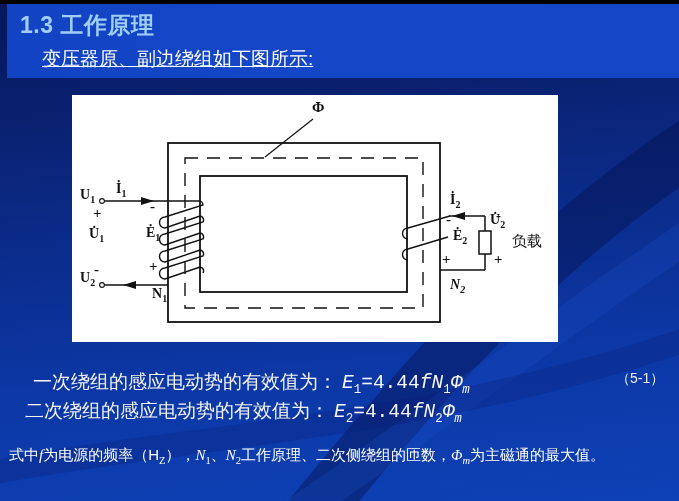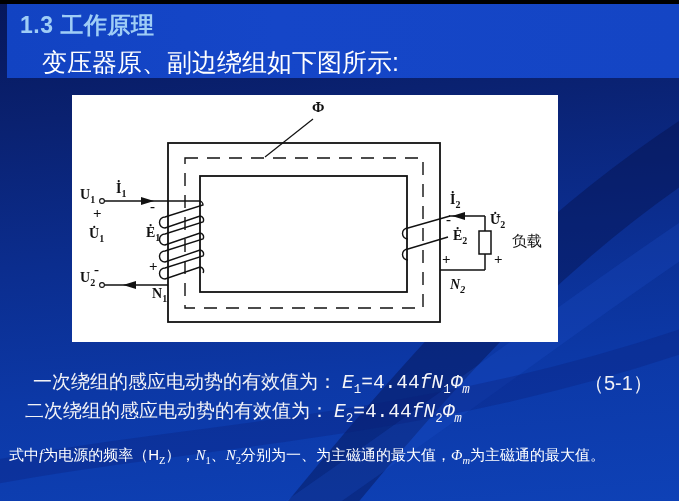--- a/index.html
+++ b/index.html
@@ -6,35 +6,35 @@
   .slide{
     position:relative;width:679px;height:501px;overflow:hidden;
     background:linear-gradient(175deg,#06175A 0%,#0A2170 22%,#0B2D8E 48%,#0C38A6 72%,#0E41B6 100%);
     font-family:"Liberation Sans",sans-serif;
   }
   .bg-swirls{position:absolute;left:0;top:0;width:679px;height:501px;}
   .topstrip{position:absolute;left:0;top:0;width:679px;height:4px;background:#000;}
   .titlebar{position:absolute;left:7px;top:4px;right:0;height:74px;
     background:linear-gradient(90deg,#1243C2,#1546C8 40%,#1445C4);}
   .title{position:absolute;left:20px;top:10px;font-size:23px;font-weight:bold;color:#9FCDF6;letter-spacing:.5px;}
-  .subtitle{position:absolute;left:42px;top:46px;font-size:25px;color:#FFFFFF;}
+  .subtitle{position:absolute;left:42px;top:46px;font-size:19px;color:#FFFFFF;text-decoration:underline;}
   .panel{position:absolute;left:72px;top:95px;width:486px;height:247px;background:#FFFFFF;}
   .panel svg{position:absolute;left:0;top:0;}
   .dlbl{position:absolute;font-family:"Liberation Serif",serif;font-weight:600;font-size:14px;color:#111;line-height:1;white-space:nowrap;}
   .dlbl sub{font-size:10px;line-height:1;}
   .sign{position:absolute;font-family:"Liberation Serif",serif;font-weight:700;font-size:15px;color:#111;line-height:1;}
   .cjk-lbl{position:absolute;font-family:"Liberation Sans",sans-serif;font-size:15px;color:#111;line-height:1;white-space:nowrap;}
   .flux{position:absolute;font-family:"Liberation Serif",serif;font-weight:700;font-size:15px;color:#111;line-height:1;}
   .equations{position:absolute;left:0;top:369px;width:679px;color:#F2F2F6;}
   .eqline{position:relative;height:29px;font-size:19px;white-space:nowrap;}
   .formula{font-family:Liberation Mono, monospace;font-size:19.5px;margin-left:5px;color:#F4F4F8;margin-top:24px;}
   .formula .v{font-style:italic;}
   .formula sub{font-size:12.5px;}
   .formula sub.it{font-style:italic;}
-  .eqtag{position:absolute;top:1px;font-size:20px;color:#EFEFF5;}
+  .eqtag{position:absolute;top:1px;font-size:14px;color:#EFEFF5;margin-left:32px;}
   .footnote{position:absolute;left:9px;top:444px;width:648px;color:#FFFFFF;font-size:15px;line-height:22px;}
   .fvar{font-family:"Liberation Serif",serif;font-style:italic;}
   .froman{font-family:"Liberation Serif",serif;}
   .footnote sub{font-size:10.5px;}
 </style>
 </head>
 <body>
 
 <div class="slide">
 
@@ -110,16 +110,16 @@
     <div class="eqline" style="padding-left:33px;">
       <span>一次绕组的感应电动势的有效值为：</span><span class="formula"><span class="v">E</span><sub>1</sub><span>=4.44</span><span class="v">f</span><span class="v">N</span><sub>1</sub><span class="v">Φ</span><sub class="it">m</sub></span>
       <span class="eqtag" style="left:584px;">（5-1）</span>
     </div>
     <div class="eqline" style="padding-left:25px;">
       <span>二次绕组的感应电动势的有效值为：</span><span class="formula"><span class="v">E</span><sub>2</sub><span>=4.44</span><span class="v">f</span><span class="v">N</span><sub>2</sub><span class="v">Φ</span><sub class="it">m</sub></span>
     </div>
   </div>
 
   <div class="footnote">
-    <span>式中</span><span class="fvar">f</span><span>为电源的频率（H</span><sub class="froman">Z</sub><span>），</span><span class="fvar">N</span><sub class="froman">1</sub><span>、</span><span class="fvar">N</span><sub class="froman">2</sub><span>分别为一、为主磁通的最大值，</span><span class="fvar">Φ</span><sub class="fvar">m</sub><span>为主磁通的最大值。</span>
+    <span>式中</span><span class="fvar">f</span><span>为电源的频率（H</span><sub class="froman">Z</sub><span>），</span><span class="fvar">N</span><sub class="froman">1</sub><span>、</span><span class="fvar">N</span><sub class="froman">2</sub><span>工作原理、二次侧绕组的匝数，</span><span class="fvar">Φ</span><sub class="fvar">m</sub><span>为主磁通的最大值。</span>
   </div>
 
 </div>
 
 </body></html>

